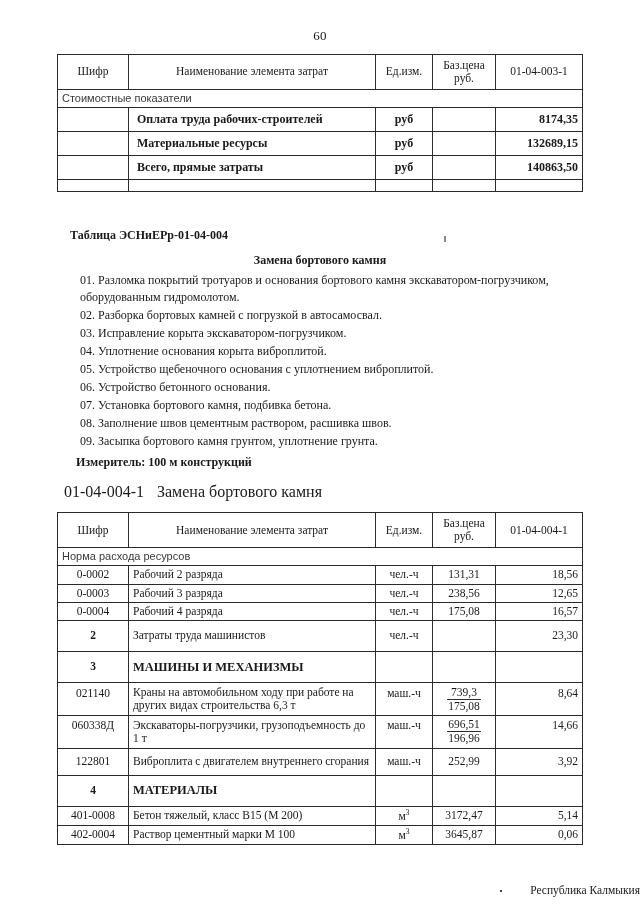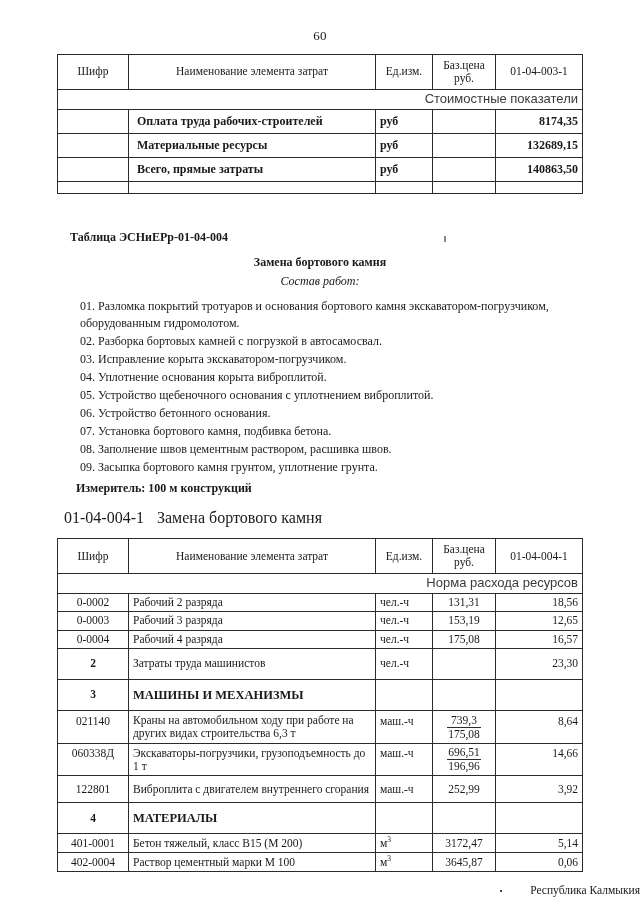--- a/index.html
+++ b/index.html
@@ -40,33 +40,32 @@
     border-radius: 13px;
   }
   table.doc-table td {
     border: 1px solid #2b2b2b;
     padding: 2px 4px;
     vertical-align: middle;
     line-height: 1.15;
   }
   .c-code      { width: 62px;  text-align: center; }
   .c-name      { width: 238px; text-align: left;   }
-  .c-unit      { width: 48px;  text-align: left; }
+  .c-unit      { width: 48px;  text-align: center; }
   .c-price     { width: 54px;  text-align: center; }
   .c-val       { width: 78px;  text-align: right; padding-right: 7px; }
 
   .hdr td {
     text-align: center;
     vertical-align: middle;
     height: 30px;
     font-size: 11.5px;
   }
   .subhdr td {
-    text-align: right;
-    font-size: 13px;
+    font-size: 11px;
     font-family: "Liberation Sans", "DejaVu Sans", sans-serif;
     color: #3a3a3a;
     padding-right: 6px;
     height: 13px;
   }
   .bold { font-weight: bold; }
   .center { text-align: center; }
   .spacer-row td { height: 7px; border-left: 1px solid #2b2b2b; border-right: 1px solid #2b2b2b;
                     border-top: none; border-bottom: none; }
   .nb-top { border-top: none; margin-top: 37px; }
@@ -211,21 +210,20 @@
         <td class="c-val"></td>
       </tr>
     </tbody>
   </table>
 
   <div class="stray-mark"></div>
 
   <div class="block">
     <div class="table-title">Таблица  ЭСНиЕРр-01-04-004</div>
     <div class="work-title">Замена бортового камня</div>
-    <div class="work-sub">Состав работ:</div>
 
     <ol class="works">
       <li>
           <span class="wrap">01. Разломка покрытий тротуаров и основания бортового камня экскаватором-погрузчиком, оборудованным гидромолотом.</span>
         </li>
       <li>
           <span class="wrap">02. Разборка бортовых камней с погрузкой в автосамосвал.</span>
         </li>
       <li>
           <span class="wrap">03. Исправление корыта экскаватором-погрузчиком.</span>
@@ -276,21 +274,21 @@
         <td class="c-code nb-bot">0-0002</td>
         <td class="c-name nb-bot">Рабочий 2 разряда</td>
         <td class="c-unit nb-bot">чел.-ч</td>
         <td class="c-price nb-bot">131,31</td>
         <td class="c-val nb-bot">18,56</td>
       </tr>
       <tr>
         <td class="c-code nb-v">0-0003</td>
         <td class="c-name nb-v">Рабочий 3 разряда</td>
         <td class="c-unit nb-v">чел.-ч</td>
-        <td class="c-price nb-v">153,19</td>
+        <td class="c-price nb-v">238,56</td>
         <td class="c-val nb-v">12,65</td>
       </tr>
       <tr>
         <td class="c-code nb-top">0-0004</td>
         <td class="c-name nb-top">Рабочий 4 разряда</td>
         <td class="c-unit nb-top">чел.-ч</td>
         <td class="c-price nb-top">175,08</td>
         <td class="c-val nb-top">16,57</td>
       </tr>
 
@@ -346,21 +344,21 @@
 
       <tr>
         <td class="c-code bold center nb-bot" style="height:26px">4</td>
         <td class="c-name bold nb-bot" style="font-size:12.5px">МАТЕРИАЛЫ</td>
         <td class="c-unit nb-bot"></td>
         <td class="c-price nb-bot"></td>
         <td class="c-val nb-bot"></td>
       </tr>
 
       <tr>
-        <td class="c-code nb-v">401-0001</td>
+        <td class="c-code nb-v">401-0008</td>
         <td class="c-name nb-v">Бетон тяжелый, класс В15 (М 200)</td>
         <td class="c-unit nb-v"><span>м</span><sup>3</sup></td>
         <td class="c-price nb-v">3172,47</td>
         <td class="c-val nb-v">5,14</td>
       </tr>
 
       <tr>
         <td class="c-code nb-top">402-0004</td>
         <td class="c-name nb-top">Раствор цементный марки М 100</td>
         <td class="c-unit nb-top"><span>м</span><sup>3</sup></td>

